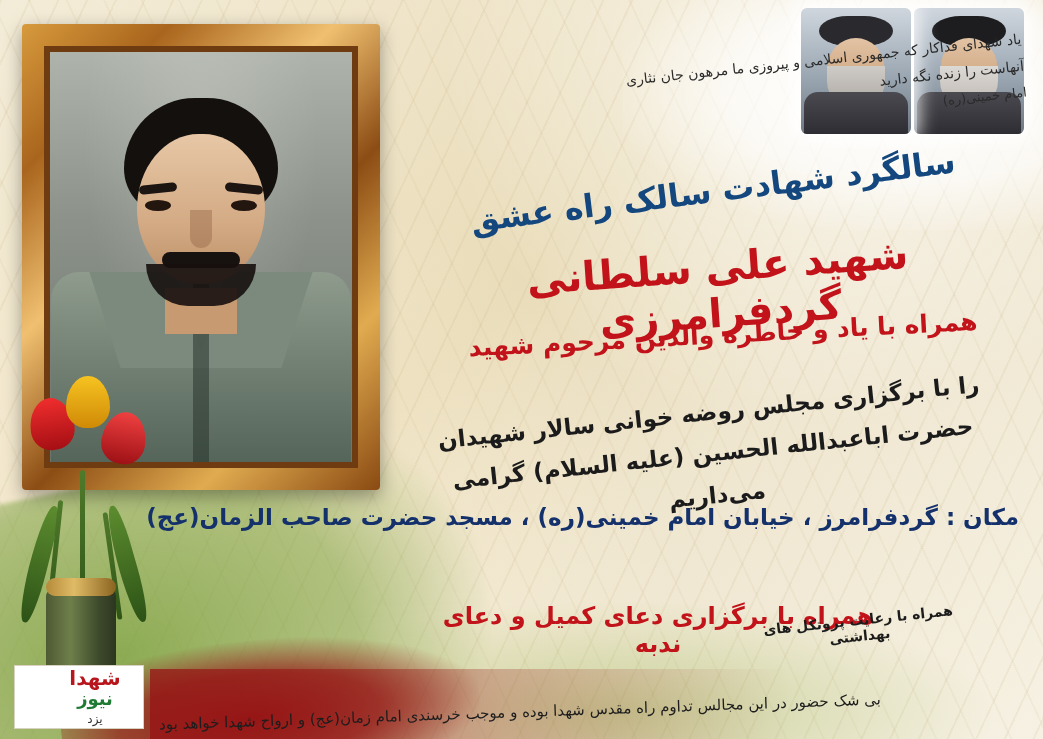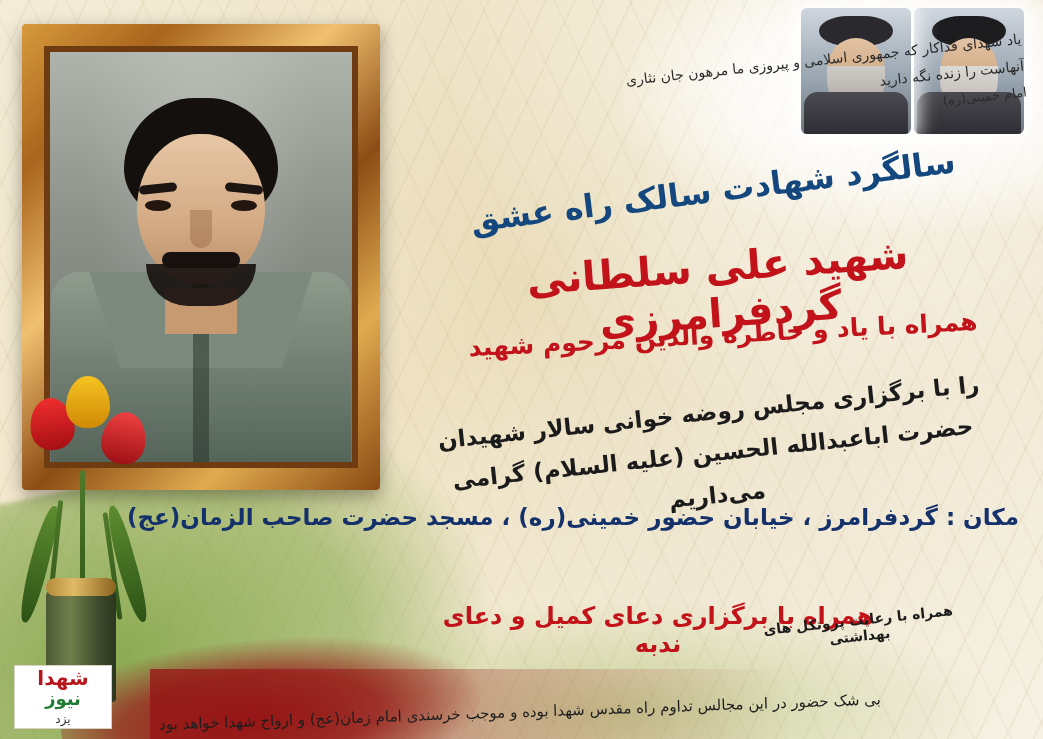--- a/index.html
+++ b/index.html
@@ -185,21 +185,21 @@
   }
   .footer-line{
     position:absolute;left:110px;bottom:18px;width:820px;
     font-size:15px;color:#1d1d1d;text-align:center;direction:rtl;
     transform:rotate(-2deg);
   }
   
   .logo{
     position:absolute;left:14px;bottom:10px;width:96px;height:62px;
     background:#ffffff;border:1px solid #d8d2c2;
-    display:flex;flex-direction:column;align-items:center;justify-content:center;
+    display:flex;flex-direction:column;align-items:center;justify-content:center;padding-left:32px;
   }
   .logo .mark{
     font-size:20px;font-weight:bold;color:#b6161c;line-height:1;direction:rtl;
   }
   .logo .mark2{font-size:18px;font-weight:bold;color:#1f7a33;line-height:1.2;direction:rtl;}
   .logo .city{font-size:12px;color:#333;direction:rtl;margin-top:2px;}
 </style>
 </head>
 <body>
 
@@ -269,21 +269,21 @@
 
     <div class="headline1">سالگرد شهادت سالک راه عشق</div>
 
     <div class="headline2">شهید علی سلطانی گردفرامرزی</div>
 
     <div class="headline3">همراه با یاد و خاطره والدین مرحوم شهید</div>
 
     <div class="invite">را با برگزاری مجلس روضه خوانی سالار شهیدان حضرت اباعبدالله الحسین (علیه السلام) گرامی می‌داریم</div>
 
     <div class="info">
-      <div class="line">مکان : گردفرامرز ، خیابان حضور خمینی(ره) ، مسجد حضرت صاحب الزمان(عج)</div>
+      <div class="line">مکان : گردفرامرز ، خیابان امام خمینی(ره) ، مسجد حضرت صاحب الزمان(عج)</div>
     </div>
 
     <div class="doa">همراه با برگزاری دعای کمیل و دعای ندبه</div>
     <div class="protocol">همراه با رعایت پروتکل های بهداشتی</div>
   </div>
 
   <div class="footer-line">بی شک حضور در این مجالس تداوم راه مقدس شهدا بوده و موجب خرسندی امام زمان(عج) و ارواح شهدا خواهد بود</div>
 
   <div class="logo">
     <div class="mark">شهدا</div>

